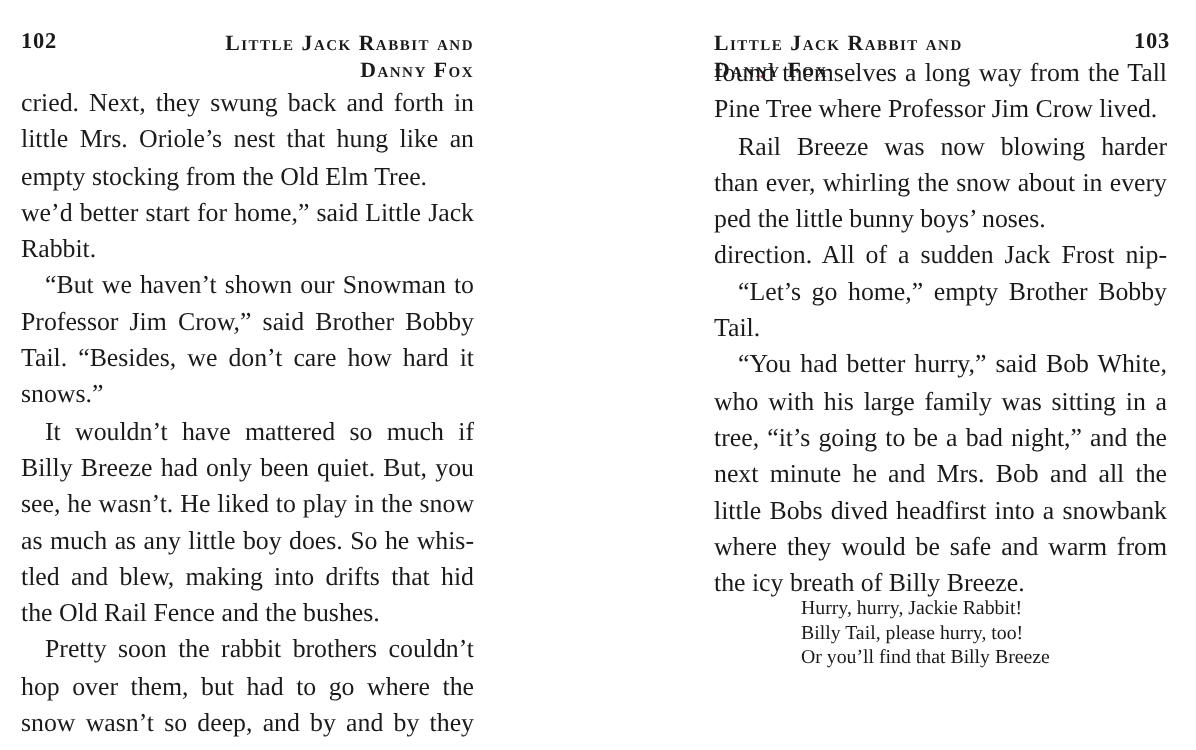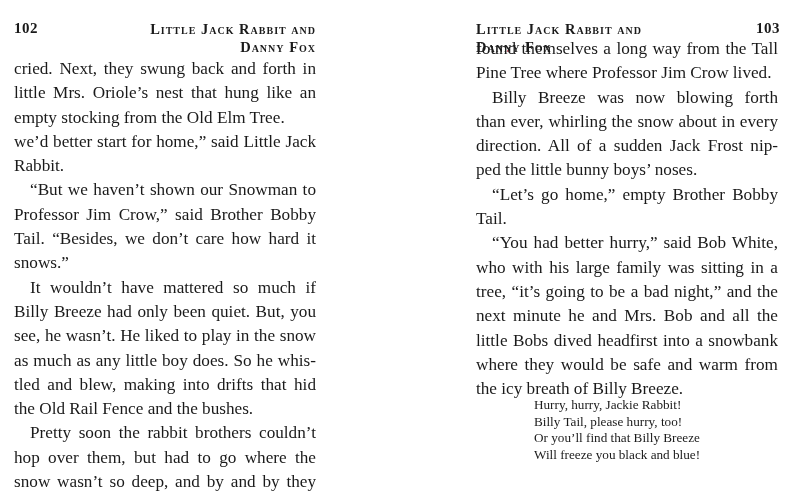--- a/index.html
+++ b/index.html
@@ -118,33 +118,32 @@
 <div class="page page-right">
   <div class="running-head">
     <span>Little Jack Rabbit and</span>
     <span>Danny Fox</span>
   </div>
   <div class="page-num">103</div>
   <div class="stray-mark"></div>
   <div class="body-lines" id="right-lines">
       <span class="line" style="white-space: normal; overflow: hidden;">found themselves a long way from the Tall</span>
       <span class="line last" style="white-space: normal; overflow: hidden;">Pine Tree where Professor Jim Crow lived.</span>
-      <span class="line indent" style="white-space: normal; overflow: hidden;">Billy Breeze was now blowing forth</span>
+      <span class="line indent" style="white-space: normal; overflow: hidden;">Rail Breeze was now blowing harder</span>
       <span class="line" style="white-space: normal; overflow: hidden;">than ever, whirling the snow about in every</span>
+      <span class="line last" style="white-space: normal; overflow: hidden;">ped the little bunny boys’ noses.</span>
       <span class="line" style="white-space: normal; overflow: hidden;">direction.  All of a sudden Jack Frost nip-</span>
-      <span class="line last" style="white-space: normal; overflow: hidden;">ped the little bunny boys’ noses.</span>
       <span class="line indent" style="white-space: normal; overflow: hidden;">“Let’s go home,” empty Brother Bobby</span>
       <span class="line last" style="white-space: normal; overflow: hidden;">Tail.</span>
       <span class="line indent" style="white-space: normal; overflow: hidden;">“You had better hurry,” said Bob White,</span>
       <span class="line" style="white-space: normal; overflow: hidden;">who with his large family was sitting in a</span>
       <span class="line" style="white-space: normal; overflow: hidden;">tree, “it’s going to be a bad night,” and the</span>
       <span class="line" style="white-space: normal; overflow: hidden;">next minute he and Mrs. Bob and all the</span>
       <span class="line" style="white-space: normal; overflow: hidden;">little Bobs dived headfirst into a snowbank</span>
       <span class="line" style="white-space: normal; overflow: hidden;">where they would be safe and warm from</span>
       <span class="line last" style="white-space: normal; overflow: hidden;">the icy breath of Billy Breeze.</span>
     </div>
   <div class="verse">
     <span class="vline">Hurry, hurry, Jackie Rabbit!</span>
     <span class="vline">Billy Tail, please hurry, too!</span>
     <span class="vline">Or you’ll find that Billy Breeze</span>
-    <span class="vline">Will freeze you black and blue!</span>
   </div>
 </div>
 
 </body></html>

